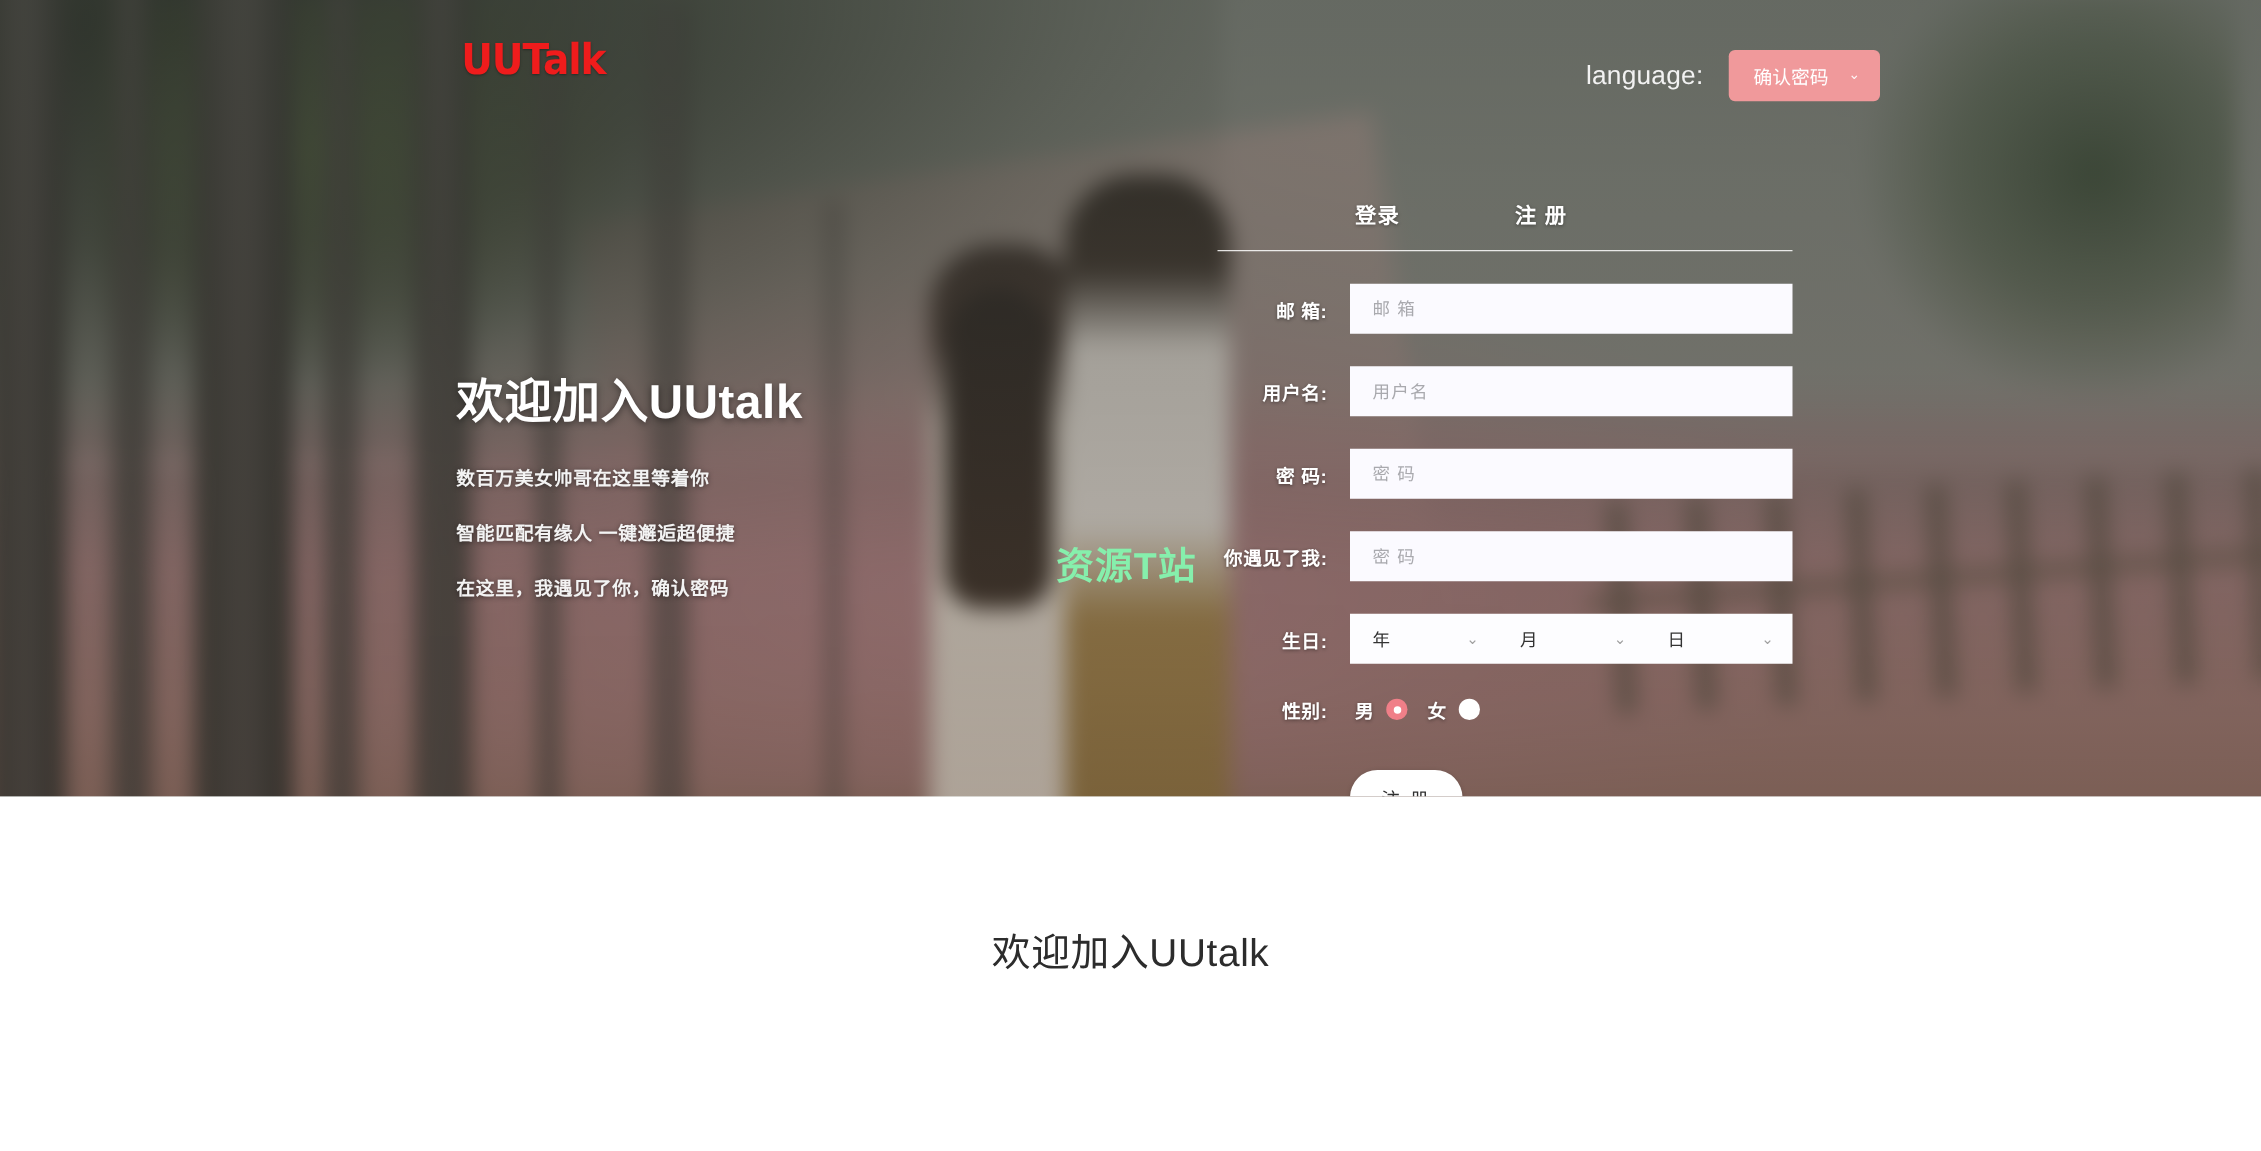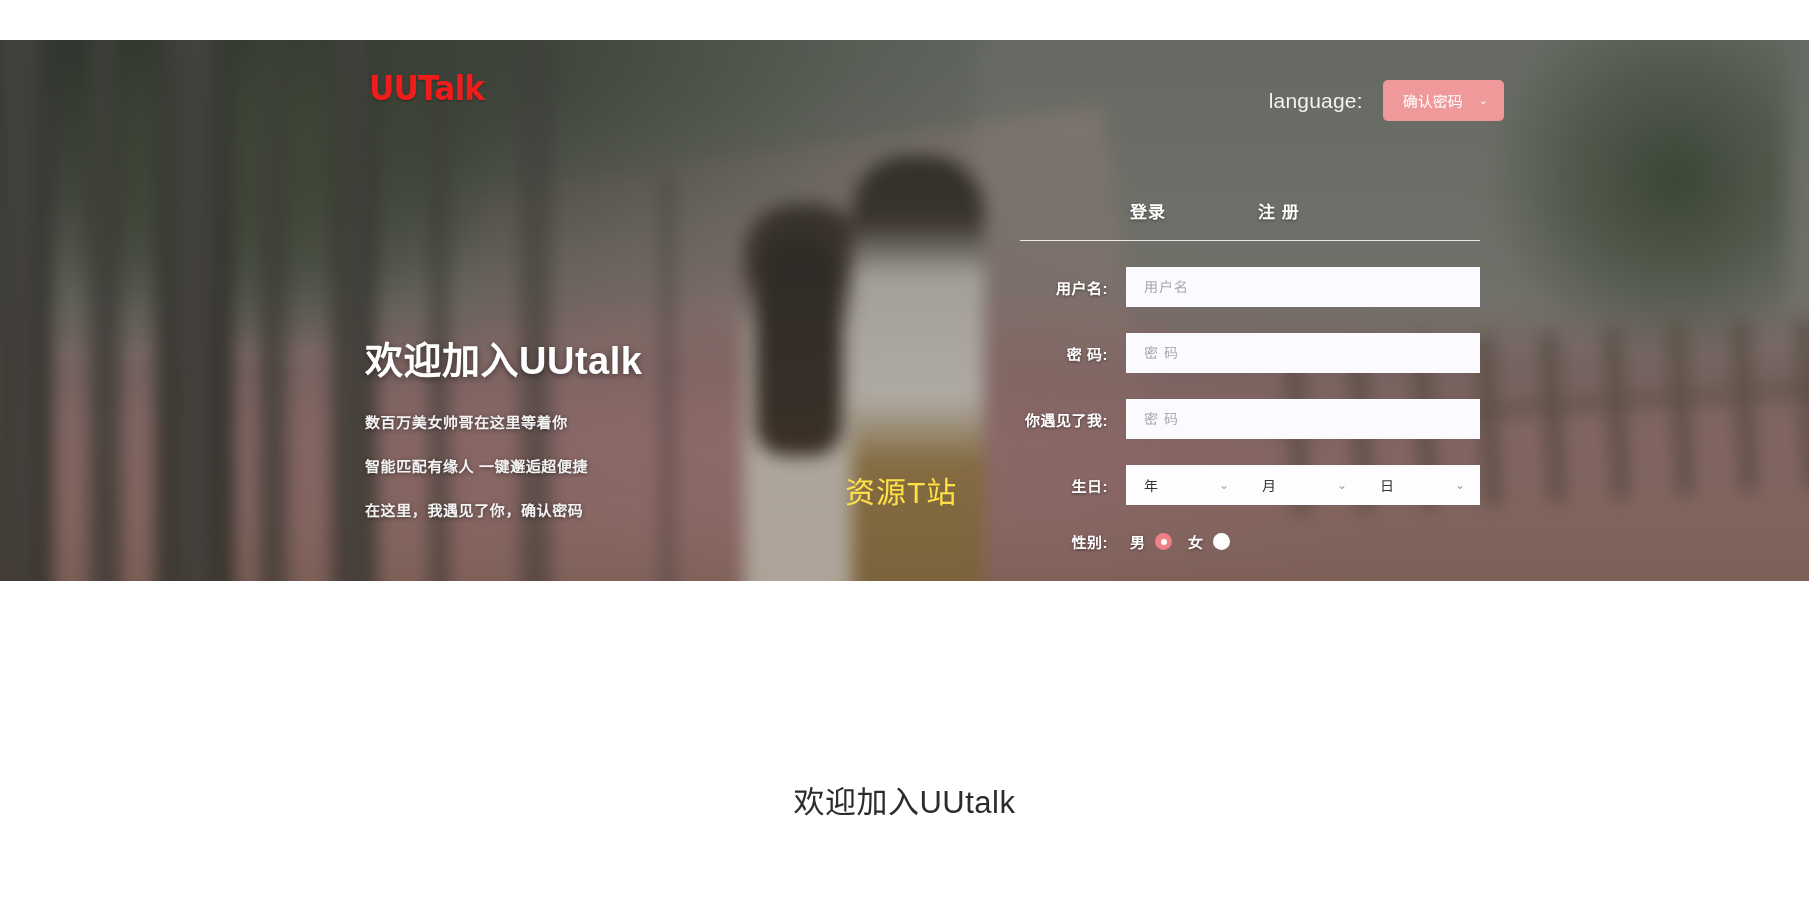--- a/index.html
+++ b/index.html
@@ -11,24 +11,23 @@
     font-family: "Liberation Sans", "DejaVu Sans", sans-serif;
     background: #ffffff;
   }
 
   .page { position: relative; width: 1809px; height: 921px; background:#fff; }
 
   
   .hero {
     position: relative;
     width: 1809px;
-    height: 541px;
+    height: 637px;
     overflow: hidden;
     background: #6d7168;
-    margin-top: 40px;
   }
 
   
   .photo {
     position: absolute;
     inset: -40px;
     filter: blur(9px) saturate(0.9);
   }
   .sky {
     position: absolute; left:0; right:0; top:0; height: 58%;
@@ -151,27 +150,27 @@
   }
   .hero-lines { margin-top: 26px; }
   .hero-line {
     font-size: 15px; color: #f3f3f3; font-weight: 600;
     margin-bottom: 23px; letter-spacing: .6px;
     text-shadow: 0 1px 4px rgba(0,0,0,.5);
   }
 
   .watermark {
     position:absolute; left: 845px; top: 428px; z-index: 5;
-    font-size: 30px; font-weight: 400; color: #fde047;
+    font-size: 30px; font-weight: 700; color: #86efac;
     letter-spacing: 1px;
   }
 
   
   .form {
-    position:absolute; left: 1020px; top: 158px; width: 460px; z-index: 6;
+    position:absolute; left: 974px; top: 158px; width: 460px; z-index: 6;
   }
   .tabs {
     display:flex; gap: 92px; padding-left: 110px;
     border-bottom: 1px solid rgba(255,255,255,.85);
     padding-bottom: 17px;
   }
   .tab {
     font-size: 17px; font-weight: 700; color: #ffffff; cursor:pointer;
     text-shadow: 0 1px 3px rgba(0,0,0,.4);
     letter-spacing: 1px;
@@ -295,20 +294,24 @@
     </div>
 
     <div class="watermark">资源T站</div>
 
     <div class="form">
       <div class="tabs">
         <div class="tab">登录</div>
         <div class="tab">注 册</div>
       </div>
 
+      <div class="row">
+        <div class="lbl">邮 箱:</div>
+        <input class="field-box" type="text" placeholder="邮 箱" style="">
+      </div>
 
       <div class="row">
         <div class="lbl">用户名:</div>
         <input class="field-box" type="text" placeholder="用户名" style="">
       </div>
 
       <div class="row">
         <div class="lbl">密 码:</div>
         <input class="field-box" type="text" placeholder="密 码" style="">
       </div>

